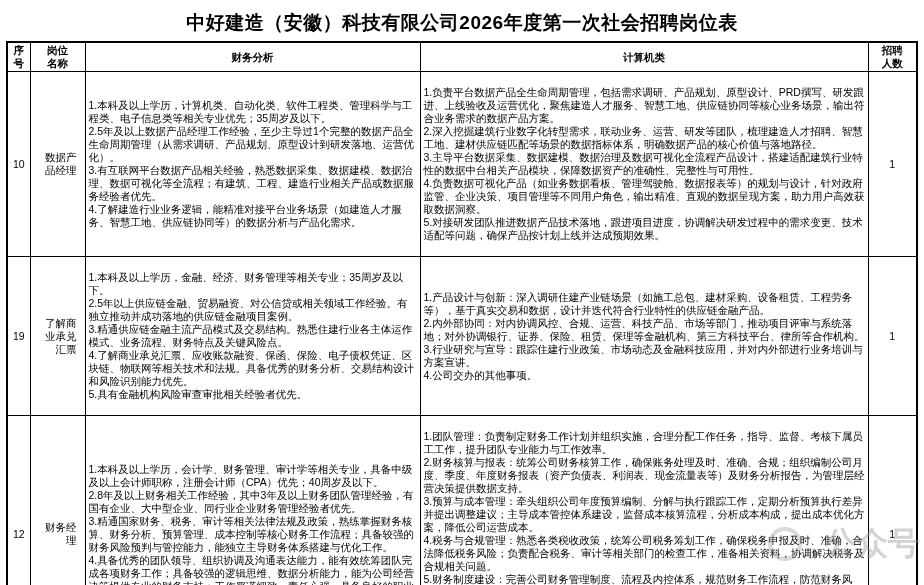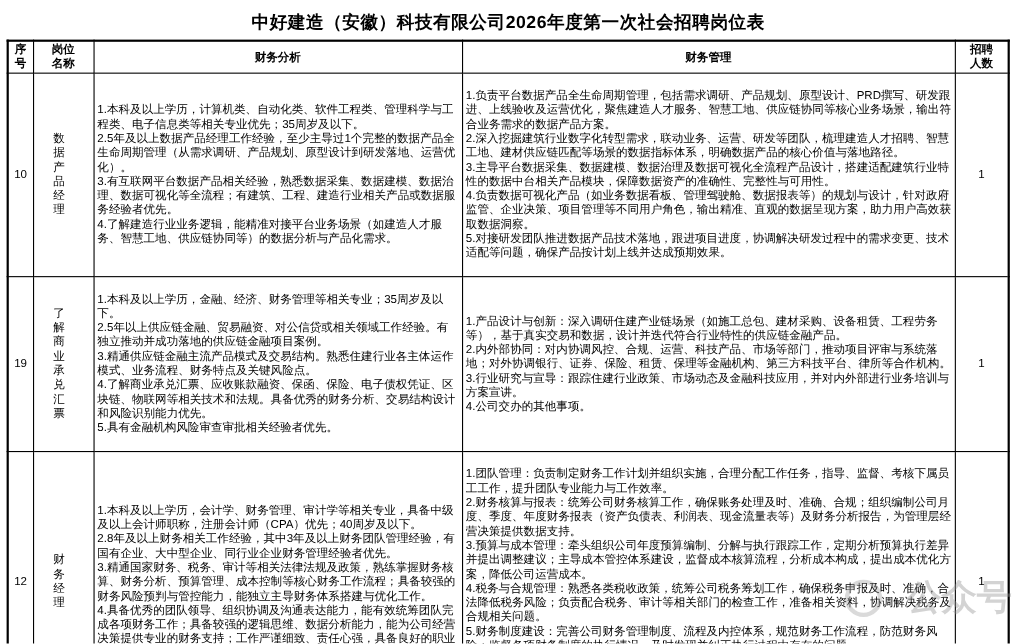--- a/index.html
+++ b/index.html
@@ -6,21 +6,21 @@
   html, body { background: #ffffff; }
   body {
     width: 924px; height: 585px;
     position: relative;
     overflow: hidden;
     font-family: "Liberation Sans", "DejaVu Sans", sans-serif;
     color: #000;
   }
   .page-title {
     text-align: center;
-    font-size: 16px;
+    font-size: 19px;
     font-weight: bold;
     padding-top: 10px;
     letter-spacing: 0.5px;
   }
   table.jobs {
     border-collapse: collapse;
     table-layout: fixed;
     width: 910px;
     margin: 5px auto 0 auto;
     border: 2px solid #000;
@@ -38,23 +38,23 @@
     text-align: center;
     white-space: pre-line;
     height: 26px;
     padding: 1px;
   }
   td.c-index, td.c-headcount {
     text-align: center;
     font-size: 11px;
   }
   td.c-name {
-    text-align: left;
+    text-align: right;
     font-size: 11px;
-    padding: 1px 18px;
+    padding: 1px 8px;
     line-height: 14px;
     margin-top: 22px;
   }
   td.c-req, td.c-duty {
     text-align: left;
     padding: 14px 3px;
     white-space: pre-line;
   }
   tr.r10 { height: 170px; }
   tr.r11 { height: 140px; }
@@ -92,21 +92,21 @@
     <col style="width:448px">
     <col style="width:49px">
   </colgroup>
   <tbody>
       <tr>
     <th class="hcell">序
 号</th>
     <th class="hcell">岗位
 名称</th>
     <th class="hcell">财务分析</th>
-    <th class="hcell">财务管理</th>
+    <th class="hcell">计算机类</th>
     <th class="hcell">招聘
 人数</th>
   </tr>
   <tr class="r10">
     <td class="c-index">10</td>
     <td class="c-name">数据产品经理</td>
     <td class="c-req">1.本科及以上学历，计算机类、自动化类、软件工程类、管理科学与工程类、电子信息类等相关专业优先；35周岁及以下。
 2.5年及以上数据产品经理工作经验，至少主导过1个完整的数据产品全生命周期管理（从需求调研、产品规划、原型设计到研发落地、运营优化）。
 3.有互联网平台数据产品相关经验，熟悉数据采集、数据建模、数据治理、数据可视化等全流程；有建筑、工程、建造行业相关产品或数据服务经验者优先。
 4.了解建造行业业务逻辑，能精准对接平台业务场景（如建造人才服务、智慧工地、供应链协同等）的数据分析与产品化需求。</td>

